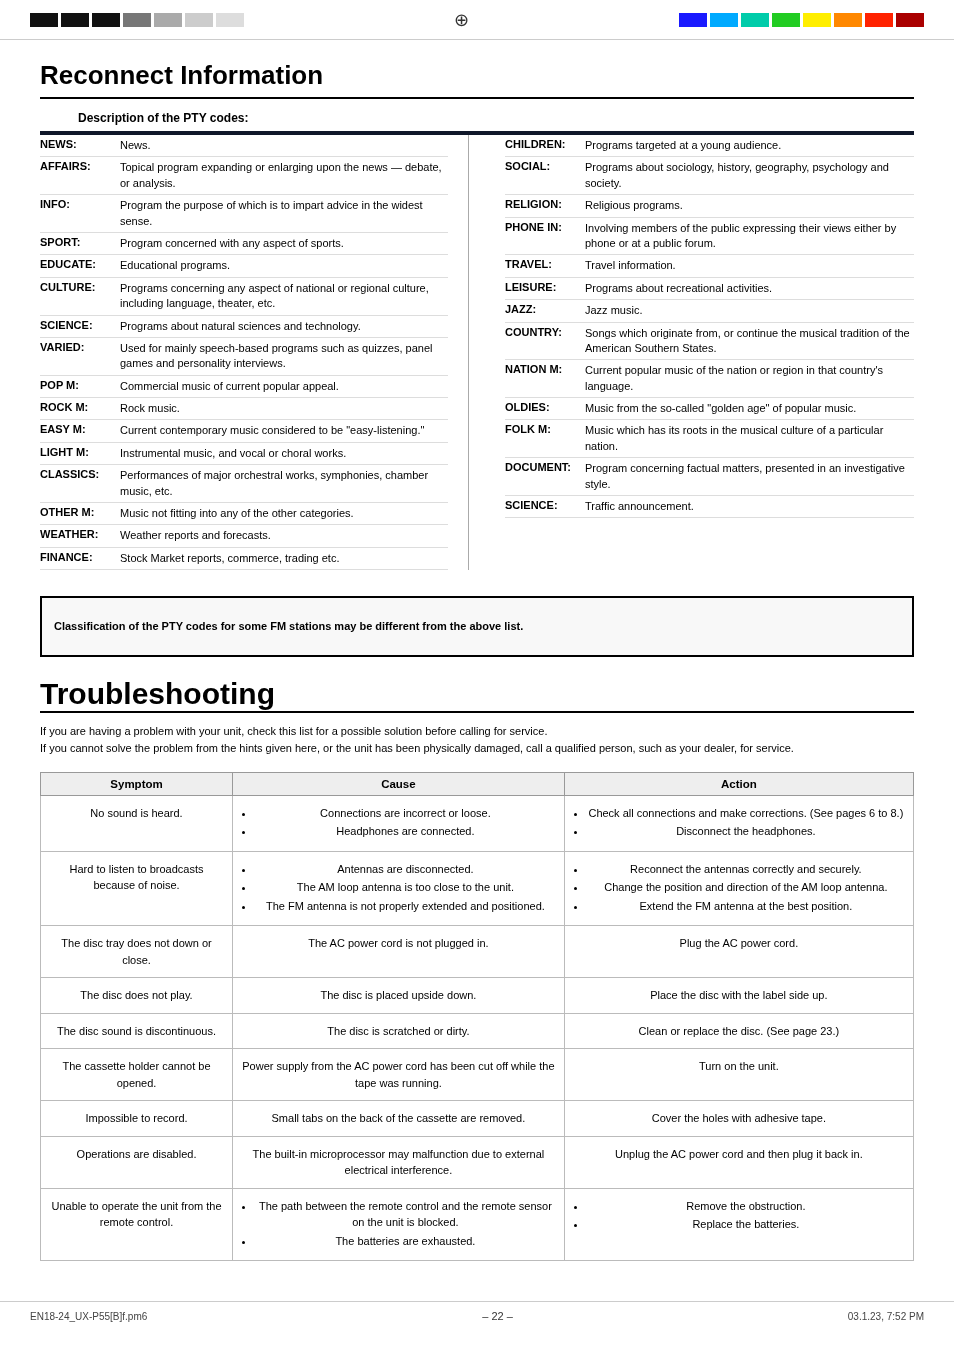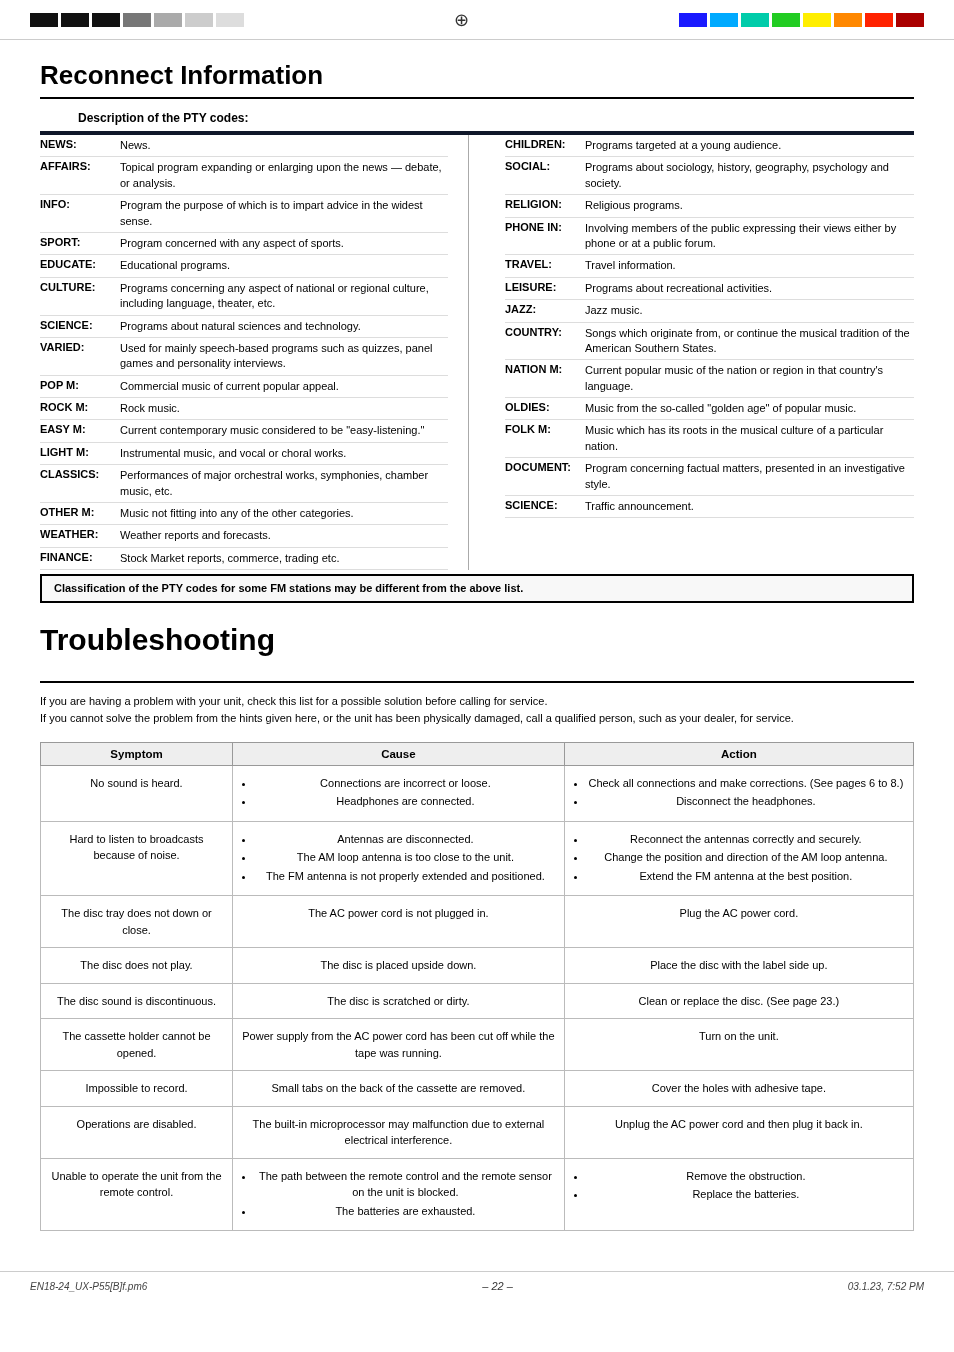--- a/index.html
+++ b/index.html
@@ -105,41 +105,41 @@
       font-size: 11px;
       flex-shrink: 0;
     }
 
     .pty-desc {
       font-size: 11px;
       line-height: 1.4;
     }
 
     .pty-note {
-      margin-top: 4px;
+      margin-top: 26px;
       border: 2px solid #000;
-      padding: 4px 12px;
+      padding: 20px 12px;
       background: #f8f8f8;
       font-size: 11px;
       font-weight: bold;
       line-height: 1.5;
     }
 
     
     .section-ts {
       padding: 10px 40px 20px 40px;
     }
 
     .section-title-ts {
       font-size: 30px;
       font-weight: bold;
       color: #000;
       margin-bottom: 10px;
       border-bottom: 2px solid #000;
-      padding-bottom: 24px;
+      padding-bottom: 0;
     }
 
     .ts-intro {
       font-size: 11px;
       line-height: 1.6;
       margin-bottom: 14px;
     }
 
     .ts-table {
       width: 100%;
@@ -186,21 +186,20 @@
     }
 
     
     .bottom-bar {
       display: flex;
       justify-content: space-between;
       align-items: center;
       padding: 8px 30px;
       border-top: 1px solid #ccc;
       margin-top: 20px;
-      font-style: italic;
     }
 
     .bottom-left {
       font-size: 10px;
       color: #444;
     }
 
     .bottom-center {
       font-size: 11px;
       color: #333;

